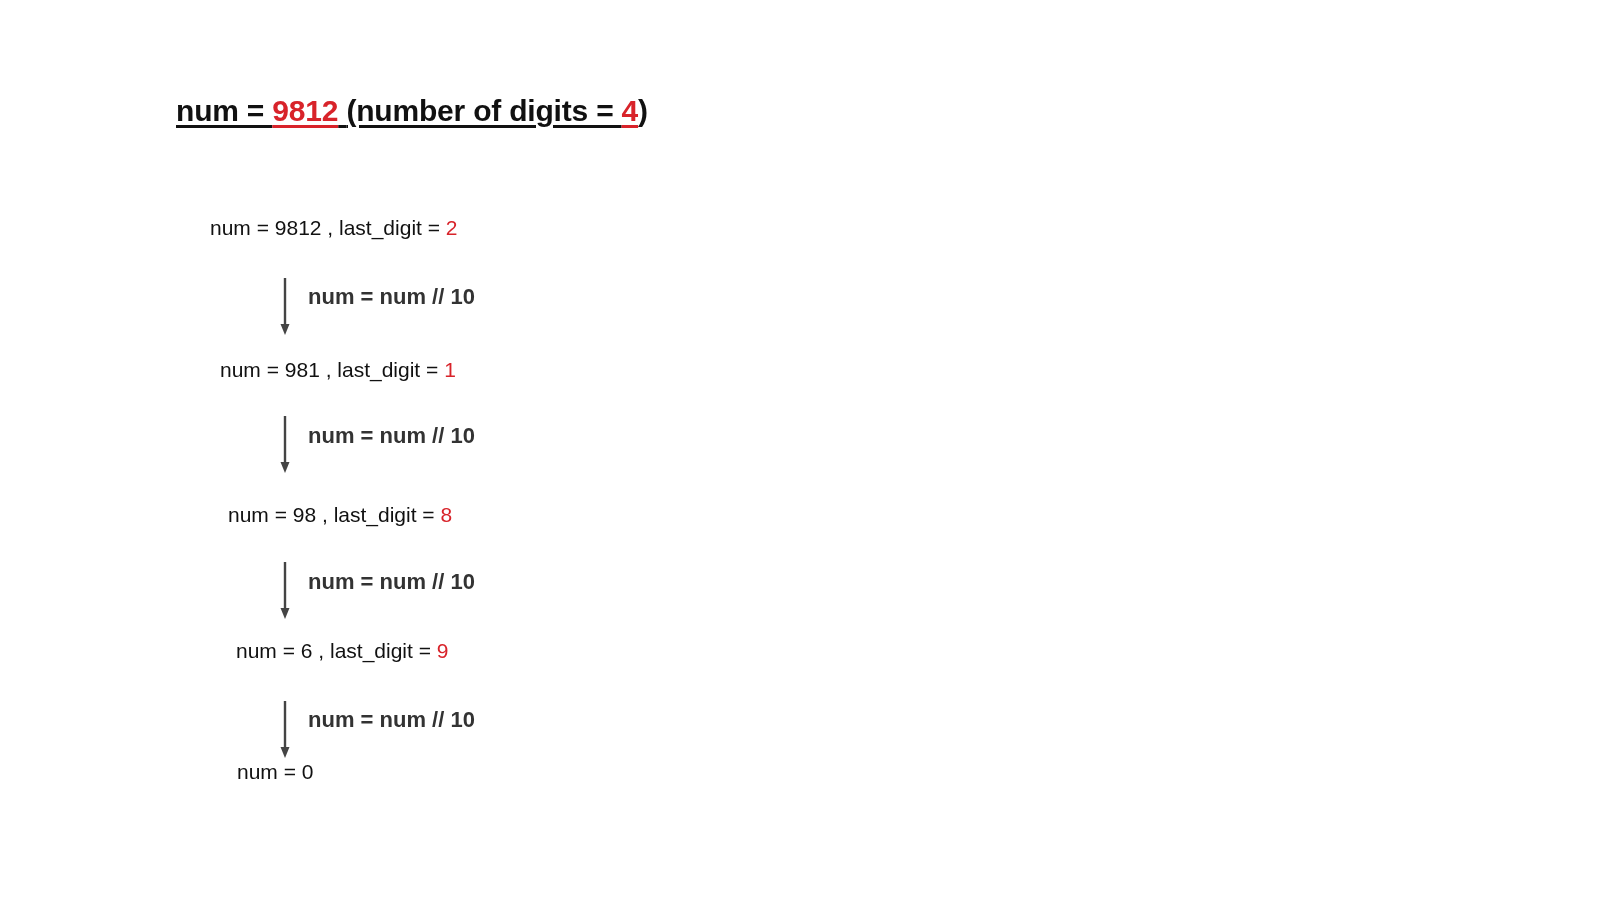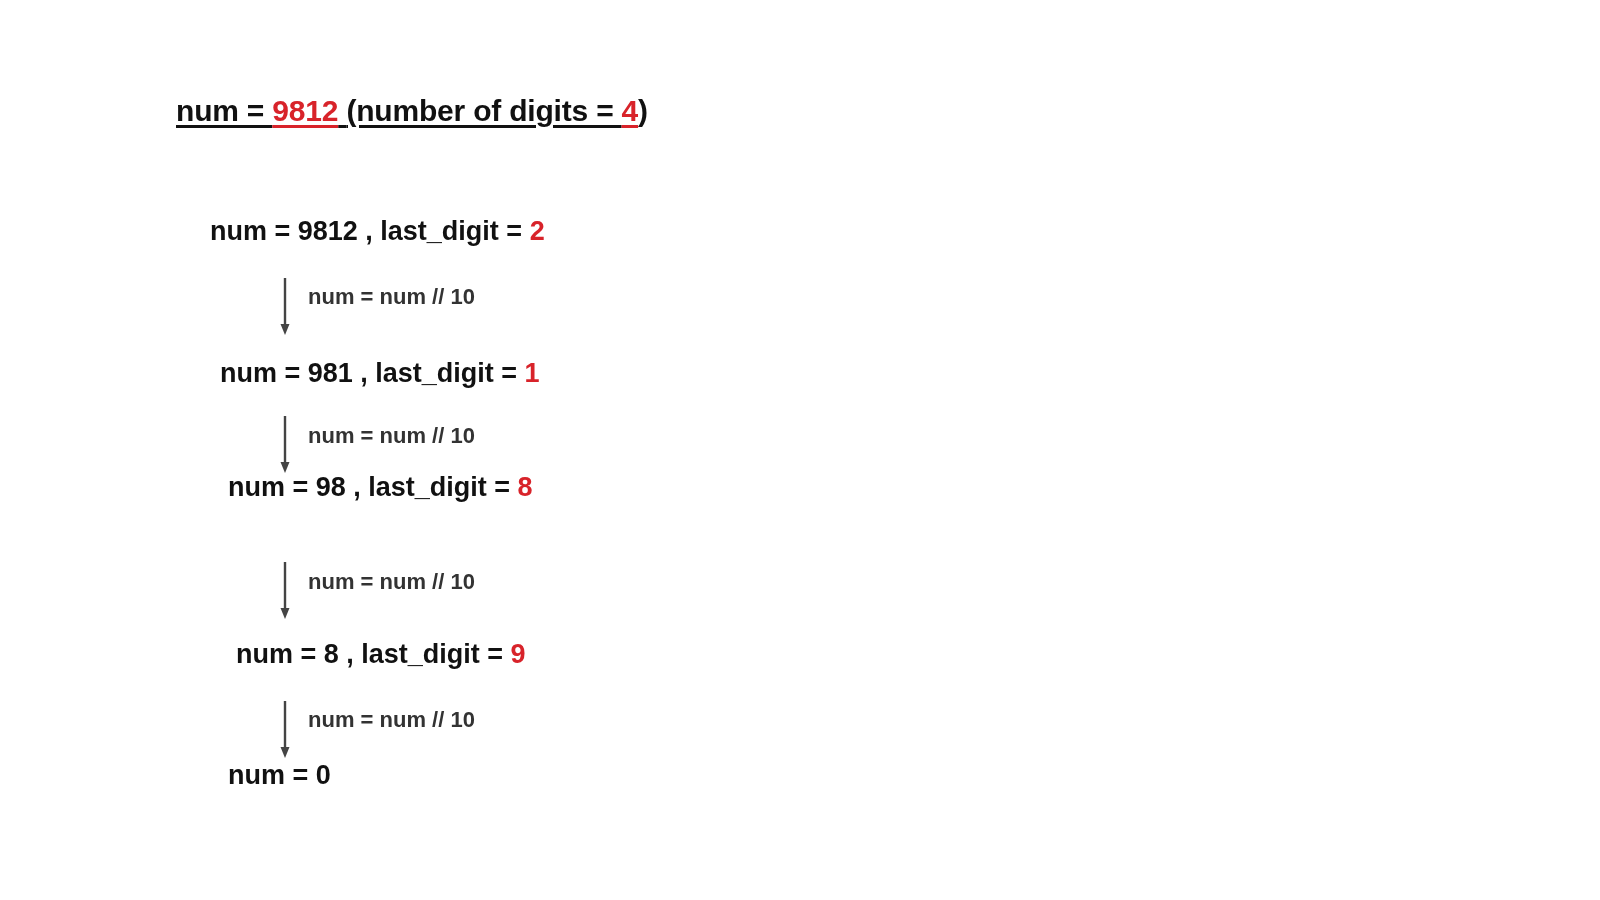--- a/index.html
+++ b/index.html
@@ -38,22 +38,22 @@
     white-space: nowrap;
   }
   .heading-left  { left: 176px; top: 94px; }
 
   .u  { text-decoration: underline; text-decoration-thickness: 2.5px; text-underline-offset: 4px; }
   .red  { color: #D8232A; }
 
   
   .step {
     position: absolute;
-    font-size: 27px;
-    font-weight: 700;
+    font-size: 21px;
+    font-weight: 400;
     white-space: nowrap;
     color: #111111;
   }
 
   .arrow-label {
     position: absolute;
     font-size: 22px;
     font-weight: 700;
     color: #333333;
     white-space: nowrap;
@@ -88,41 +88,41 @@
     <div class="step" style="left:220px; top:358px;">
       <span>num = 981 , last_digit = </span><span class="red">1</span>
     </div>
 
     <svg class="arrow-thin" style="left:278px; top:416px;" height="58" viewBox="0 0 14 58">
       <line x1="7" y1="0" x2="7" y2="48" stroke="#444444" stroke-width="2.4"></line>
       <path d="M7 57 L2.5 46 L11.5 46 Z" fill="#444444"></path>
     </svg>
     <div class="arrow-label" style="left:308px; top:423px;">num = num // 10</div>
 
-    <div class="step" style="left:228px; top:472px;">
+    <div class="step" style="left:228px; top:503px;">
       <span>num = 98 , last_digit = </span><span class="red">8</span>
     </div>
 
     <svg class="arrow-thin" style="left:278px; top:562px;" height="58" viewBox="0 0 14 58">
       <line x1="7" y1="0" x2="7" y2="48" stroke="#444444" stroke-width="2.4"></line>
       <path d="M7 57 L2.5 46 L11.5 46 Z" fill="#444444"></path>
     </svg>
     <div class="arrow-label" style="left:308px; top:569px;">num = num // 10</div>
 
     <div class="step" style="left:236px; top:639px;">
-      <span>num = 8 , last_digit = </span><span class="red">9</span>
+      <span>num = 6 , last_digit = </span><span class="red">9</span>
     </div>
 
     <svg class="arrow-thin" style="left:278px; top:701px;" height="58" viewBox="0 0 14 58">
       <line x1="7" y1="0" x2="7" y2="48" stroke="#444444" stroke-width="2.4"></line>
       <path d="M7 57 L2.5 46 L11.5 46 Z" fill="#444444"></path>
     </svg>
     <div class="arrow-label" style="left:308px; top:707px;">num = num // 10</div>
 
-    <div class="step" style="left:228px; top:760px;">num = 0</div>
+    <div class="step" style="left:237px; top:760px;">num = 0</div>
   </div>
 
   <div class="col col-right">
 
     
 
     
     
 
     

